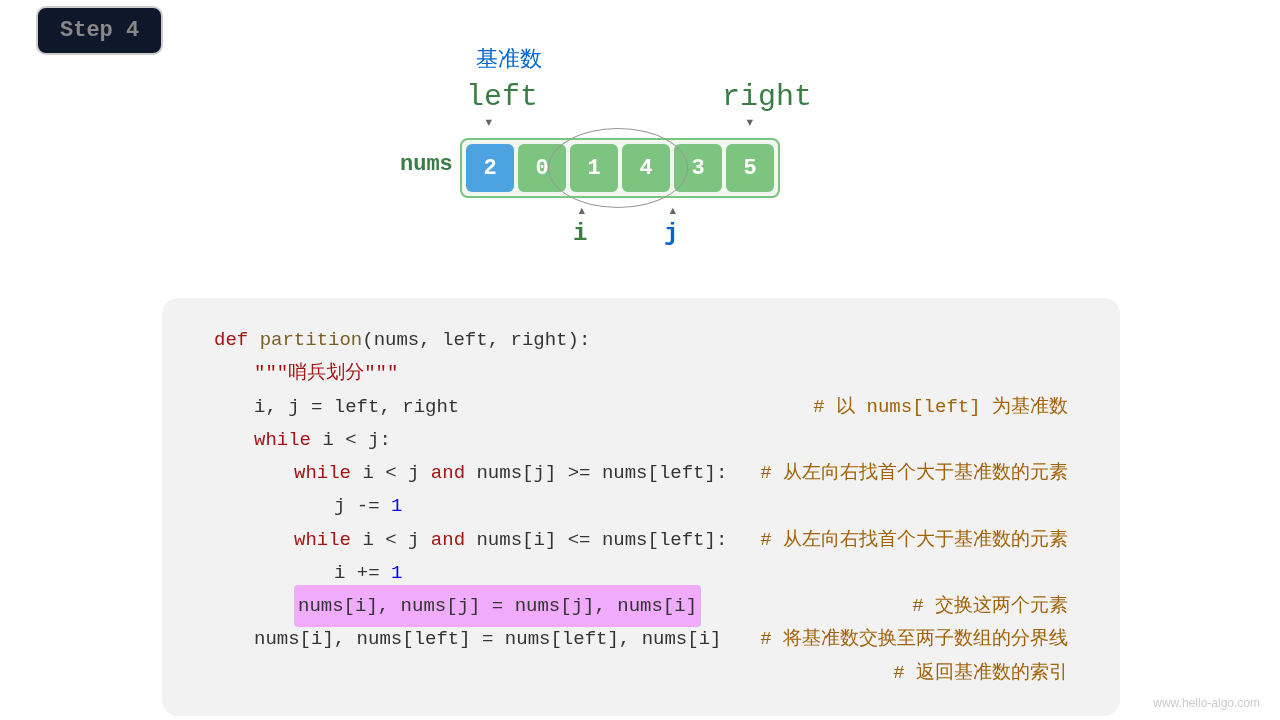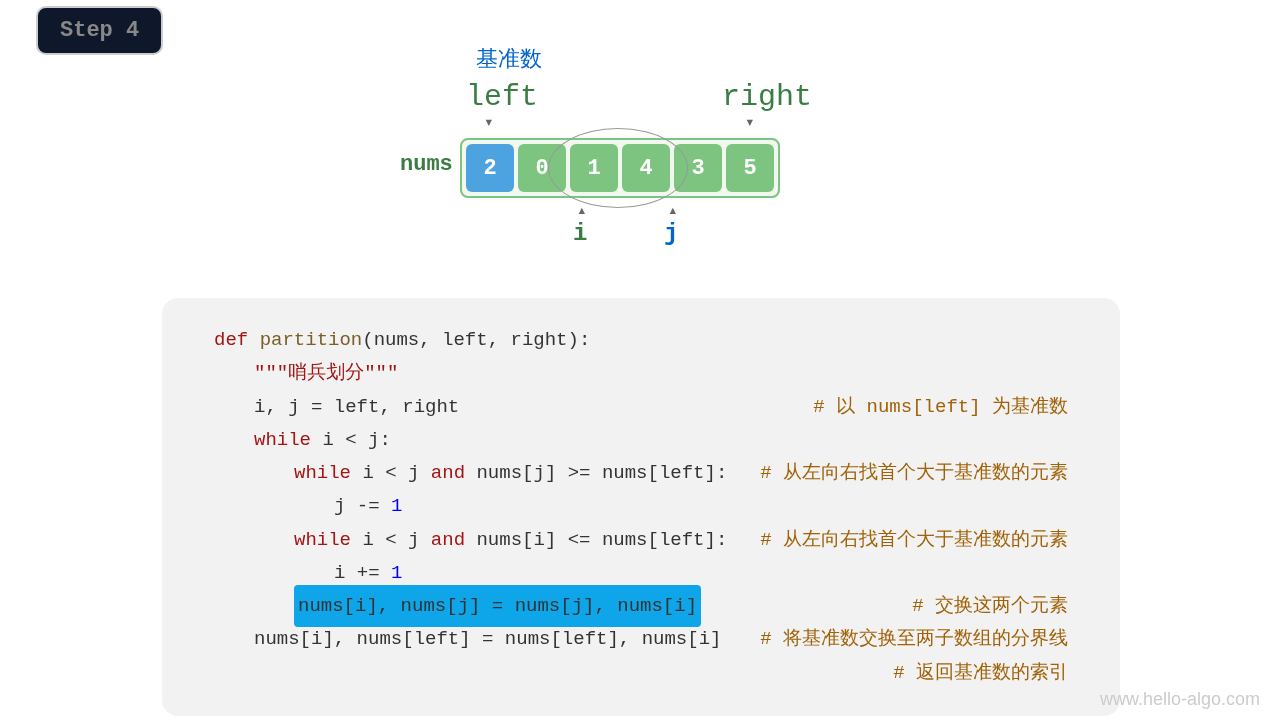--- a/index.html
+++ b/index.html
@@ -138,33 +138,33 @@
     color: #333;
   }
   .kw { color: #a31515; }
   .fn { color: #795e26; }
   .param { color: #333; }
   .str { color: #a31515; }
   .op { color: #333; }
   .num { color: #0000ff; }
   .kw2 { color: #a31515; margin-top: 36px; }
   .cmt { color: #a16207; }
-  .highlight { background: #0ea5e9; border-radius: 4px; padding: 10px 4px; }
+  .highlight { background: #f0abfc; border-radius: 4px; padding: 10px 4px; }
   .indent1 { padding-left: 40px; display: inline-block; }
   .indent2 { padding-left: 80px; display: inline-block; }
   .indent3 { padding-left: 120px; display: inline-block; }
   .line { display: flex; }
   .line .left { flex: 0 0 auto; }
   .line .right { margin-left: auto; padding-right: 0; }
   .watermark {
     position: absolute;
     bottom: 10px;
     right: 20px;
     color: #ccc;
-    font-size: 18px;
+    font-size: 12px;
     font-family: sans-serif;
   }
 </style>
 </head>
 <body>
 
 <div class="step-badge">Step 4</div>
 
 <div class="diagram">
   <div class="pivot-label">基准数</div>

